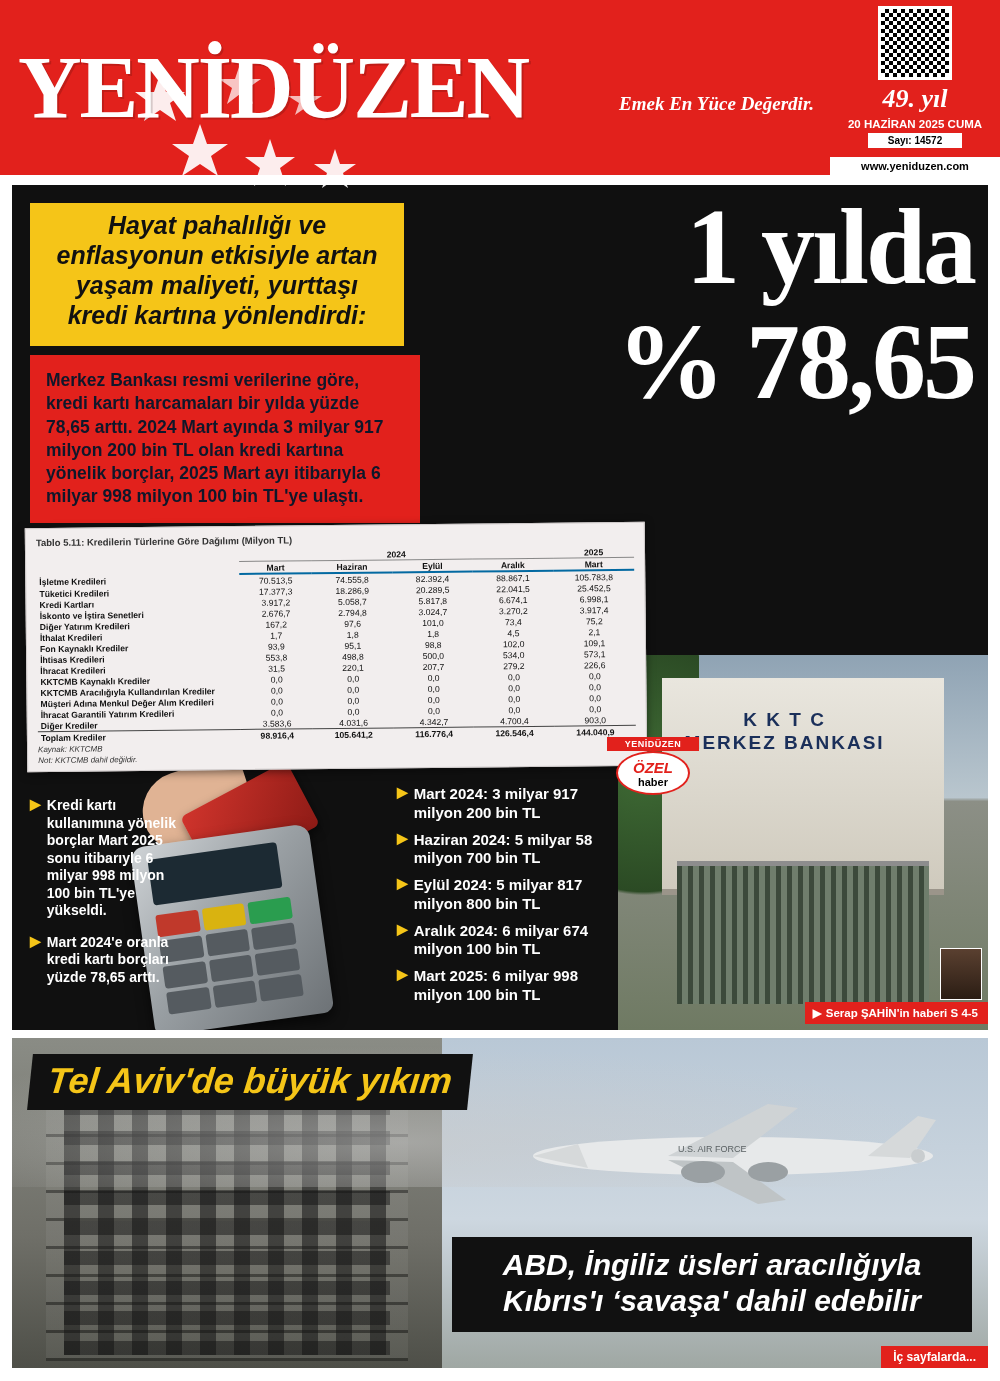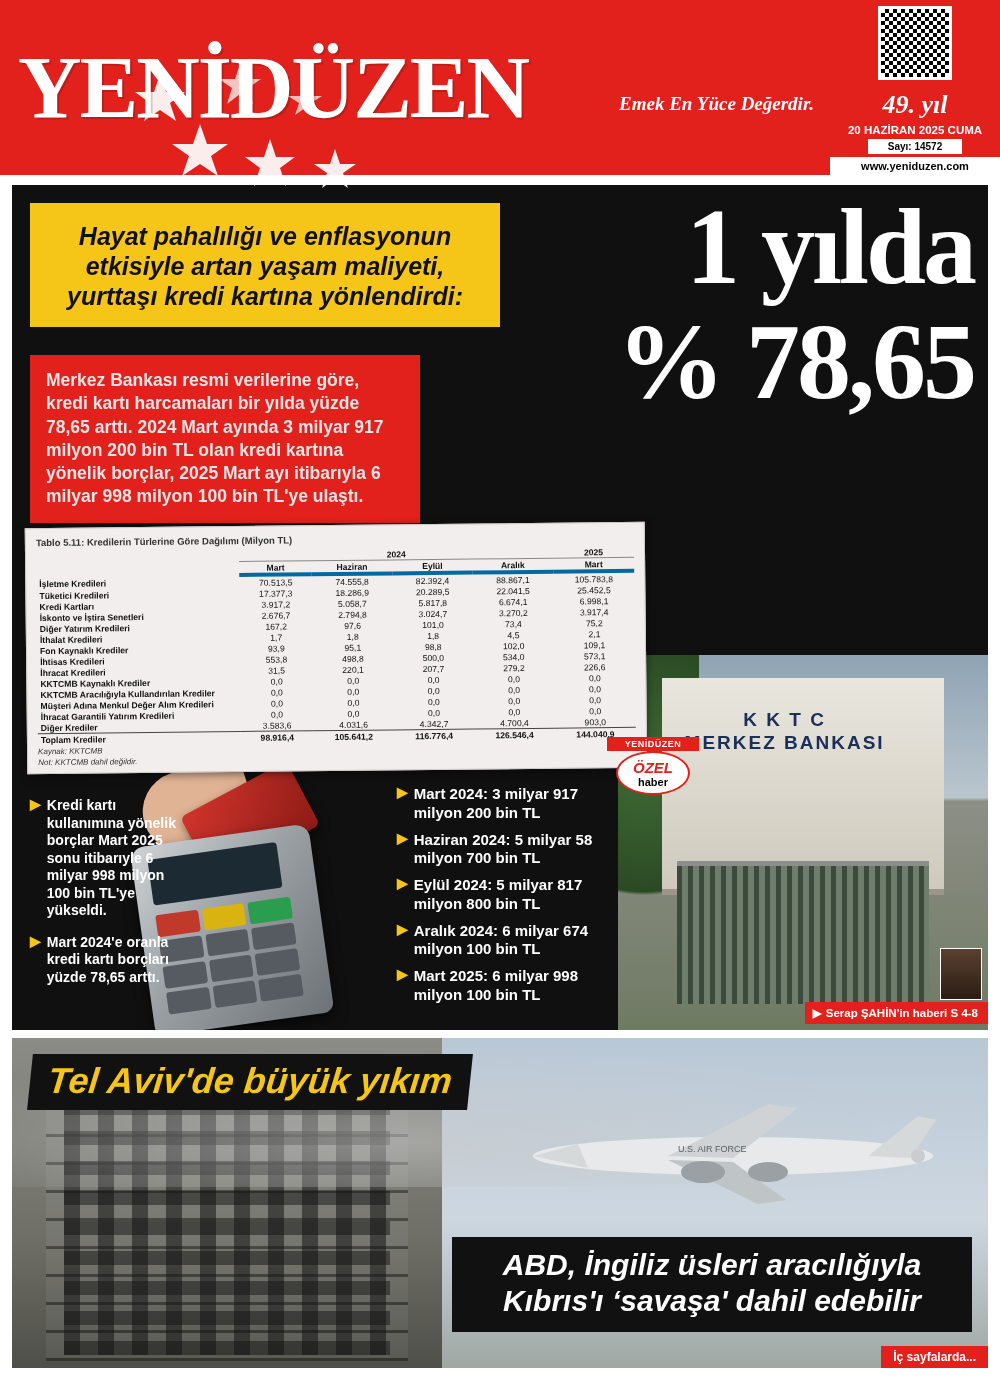--- a/index.html
+++ b/index.html
@@ -109,21 +109,21 @@
     background-blend-mode: difference;
     background-color:#fff;
     border: 3px solid #fff;
   }
   .yil {
     font-family: "Liberation Serif", serif;
     font-style: italic;
     font-weight: bold;
     font-size: 26px;
     color: #fff;
-    margin-top: 10px;
+    margin-top: 4px;
   }
   .date-line {
     font-size: 11.5px;
     font-weight: bold;
     color: #fff;
     margin-top: 4px;
   }
   .issue-line {
     background: #ffffff;
     color: #000;
@@ -148,40 +148,40 @@
   .main-panel {
     position: relative;
     margin: 10px 12px 0 12px;
     height: 845px;
     background: #101010;
     overflow: hidden;
   }
   .yellow-kicker {
     position: absolute;
     left: 18px; top: 18px;
-    width: 470px;
+    width: 374px;
     background: #f5c518;
-    padding: 18px 18px 16px 18px;
+    padding: 7px 18px 16px 18px;
     z-index: 6;
   }
   .yellow-kicker .k-text {
     font-size: 25px;
     font-weight: bold;
     font-style: italic;
     line-height: 1.2;
     color: #111;
     text-align: center;
   }
   .red-lede {
     position: absolute;
     left: 18px; top: 170px;
     width: 390px;
     background: #e2211c;
     padding: 14px 16px;
-    color: #e5e5e5;
+    color: #0f172a;
     font-size: 17.5px;
     font-weight: bold;
     line-height: 1.33;
     z-index: 6;
   }
   .huge-head {
     position: absolute;
     right: 14px; top: 8px;
     width: 560px;
     text-align: right;
@@ -213,21 +213,21 @@
     margin-bottom: 4px;
   }
   table.credit {
     width: 100%;
     border-collapse: collapse;
     font-size: 8.6px;
     color: #111;
   }
   table.credit th, table.credit td { padding: 0.5px 3px; }
   table.credit th.yr { text-align: center; font-size: 8.6px; font-weight: bold; border-bottom: 1px solid #888;}
-  table.credit th.col { text-align: center; font-weight: bold; border-bottom: 4px solid #0369a1; }
+  table.credit th.col { text-align: center; font-weight: bold; border-bottom: 2px solid #0369a1; }
   table.credit td.lbl { text-align: left; font-weight: bold; width: 34%; }
   table.credit td.num { text-align: center; }
   table.credit tr.total td { border-top: 1px solid #444; font-weight: bold; }
   .tbl-src { font-size: 8px; font-style: italic; color: #333; margin-top: 2px; }
 
   
   .bank-photo {
     position: absolute;
     right: 0; top: 470px;
     width: 370px; height: 375px;
@@ -725,21 +725,21 @@
   <div class="ozel-badge">
     <div class="ozel-top">YENİDÜZEN</div>
     <div class="ozel-circle">
       <b>ÖZEL</b>
       <span>haber</span>
     </div>
   </div>
 
   <div class="reporter-photo"></div>
   <div class="byline">
-    <span class="tri">▶</span><span>Serap ŞAHİN'in haberi S 4-8</span>
+    <span class="tri">▶</span><span>Serap ŞAHİN'in haberi S 4-5</span>
   </div>
 </div>
 
 <div class="bottom-panel">
   <div class="ruin">
     <div class="floors"></div>
     <div class="wins"></div>
   </div>
   <div class="smoke"></div>
 

